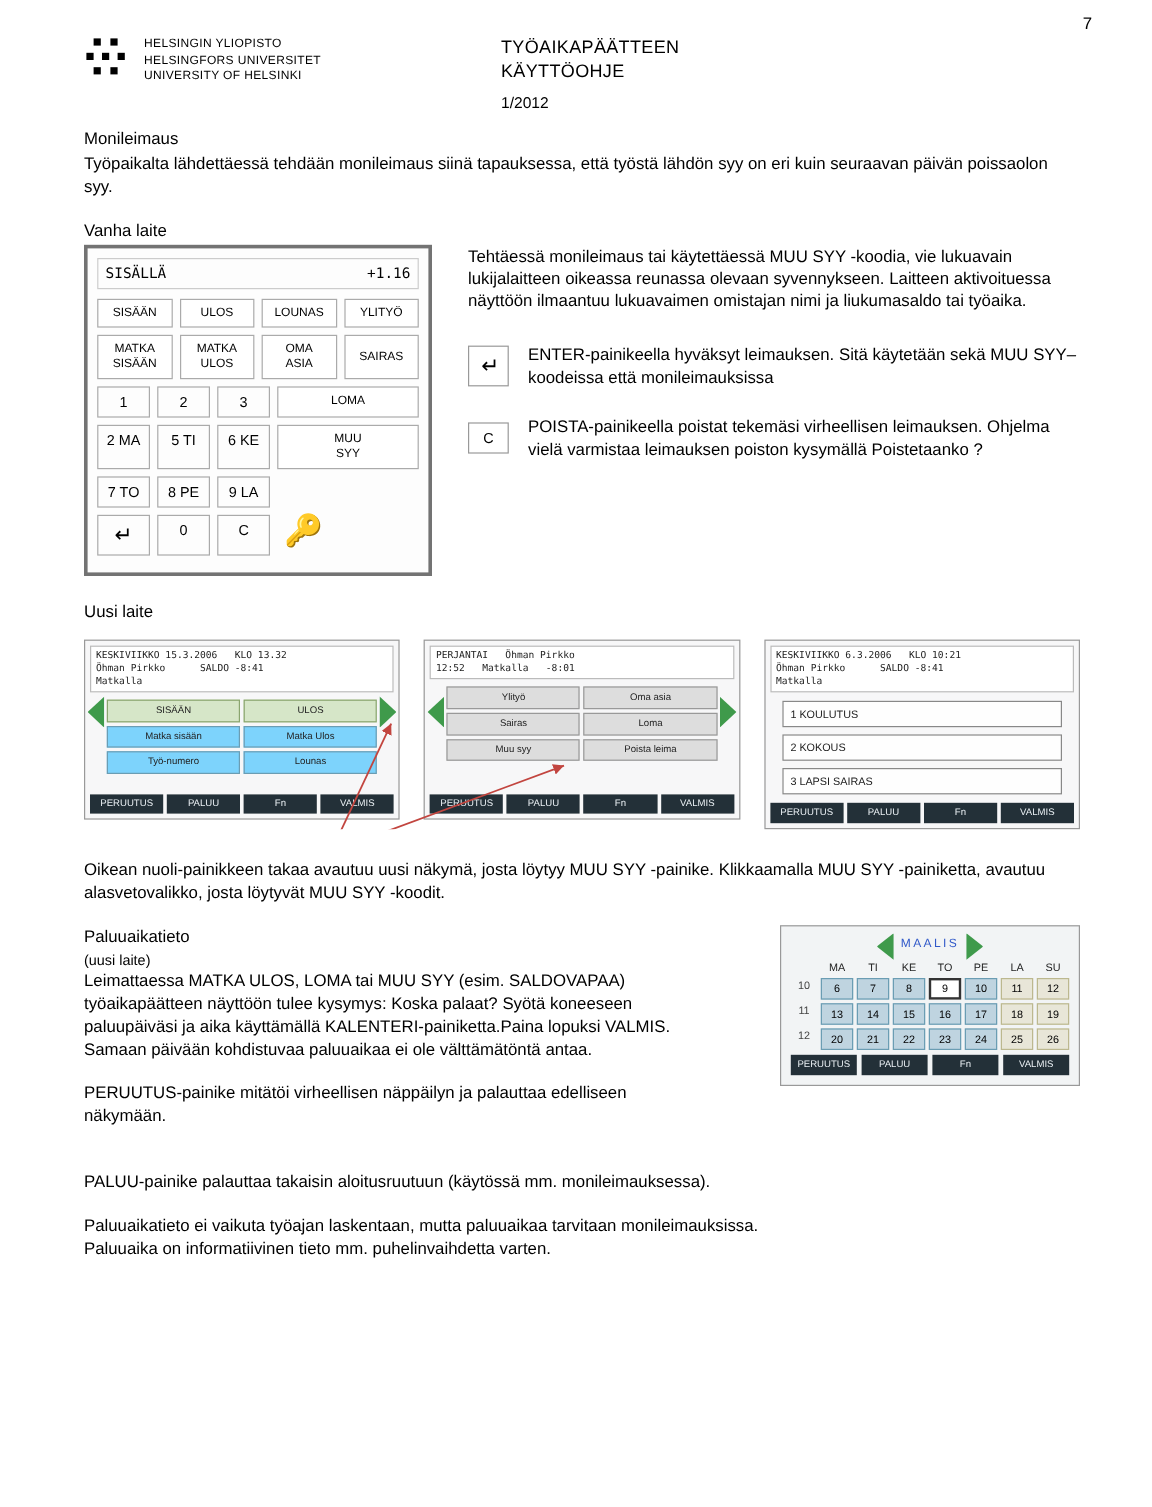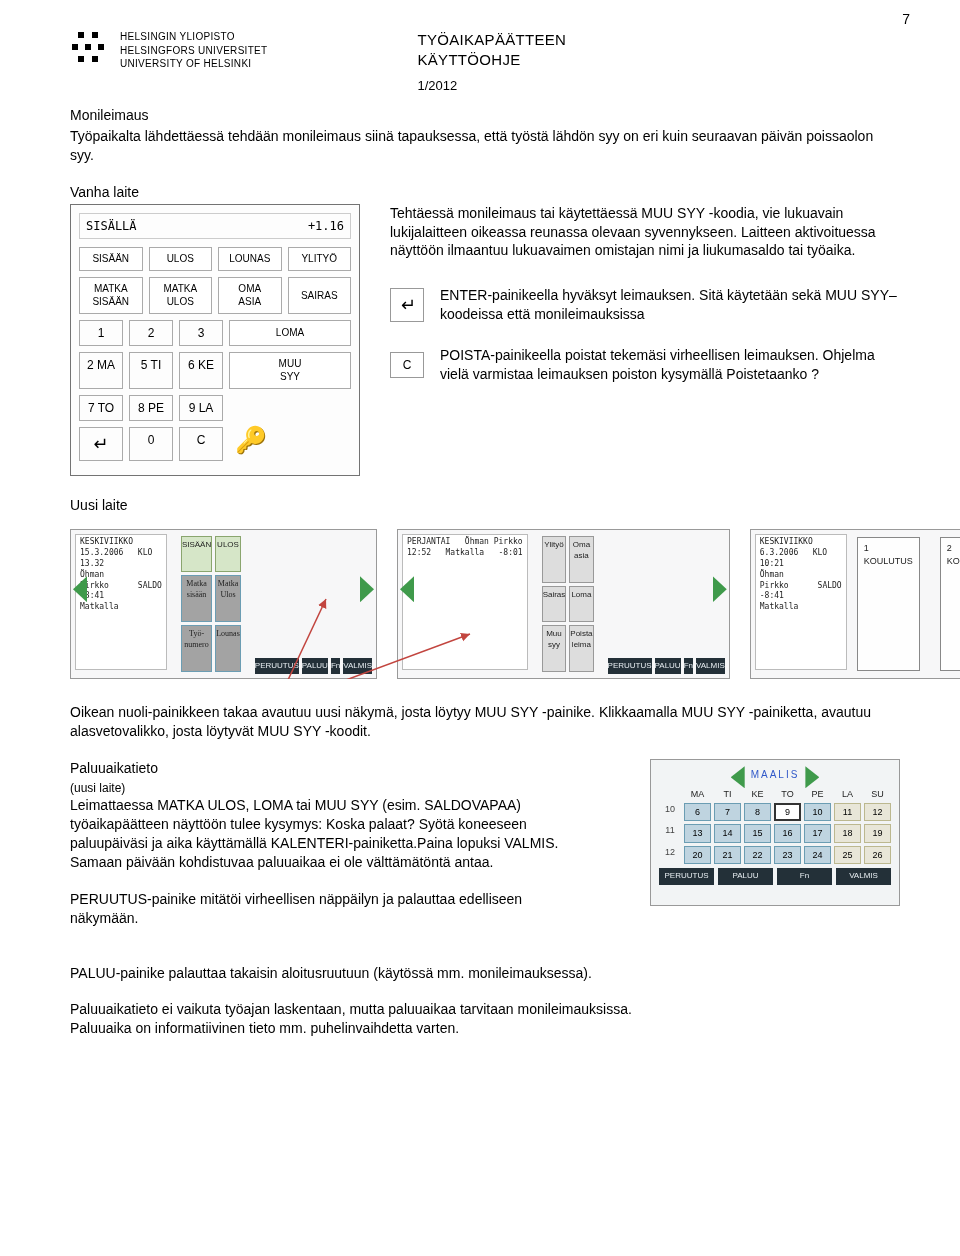--- a/index.html
+++ b/index.html
@@ -19,51 +19,51 @@
   .logo-mark .sq { position: absolute; width: 6px; height: 6px; background: #000; }
   .logo-text span { display: block; font-size: 10px; letter-spacing: .3px; }
   .header-title { margin-left: 130px; }
   .header-title .l { font-size: 15px; letter-spacing: .3px; }
   .header-title .d { font-size: 13px; margin-top: 6px; }
   .h3 { font-weight: normal; margin-top: 6px; margin-bottom: 2px; }
   .para { margin-bottom: 18px; }
   .row-device { display: flex; gap: 30px; margin-bottom: 20px; }
   .col-right { flex: 1; }
   .keypad-old {
-    width: 290px; border: 1px solid #737373; background: #fdfdfd;
+    width: 290px; border: 3px solid #737373; background: #fdfdfd;
     padding: 8px; font-size: 12px;
   }
   .kp-header { display:flex; justify-content:space-between; border:1px solid #ccc; padding:4px 6px; margin-bottom:8px; font-family: monospace; font-size:12px; }
   .kp-grid { display: grid; grid-template-columns: repeat(4, 1fr); gap: 6px; margin-bottom: 6px; }
   .kp-btn { border:1px solid #aaa; background:#fff; padding:4px 2px; text-align:center; font-size:10px; min-height:24px; font-family: "Arial Narrow", Arial, sans-serif; display:flex; flex-direction:column; justify-content:center; }
   .kp-key-row { display: grid; grid-template-columns: repeat(3, 44px) 1fr; gap: 6px; margin-bottom:6px; }
   .kp-num { border:1px solid #aaa; padding:4px 0; text-align:center; font-size:12px; }
   .kp-keyicon { width:36px; position:relative; margin-left:6px; }
   .keyicon { color:#d6a500; font-size:26px; line-height:1; }
   .icon-cell { display:inline-flex; align-items:center; gap:16px; margin: 8px 0 14px 0;}
   .small-btn { border:1px solid #999; padding:4px 10px; font-size:12px; display:inline-block; min-width:34px; text-align:center; }
   .para-sub { margin-left: 0; }
   .screens-row { display:flex; gap:20px; align-items:flex-start; margin: 14px 0 24px 0; position: relative;}
   .screen {
     flex:1; border:1px solid #999; background:#f7f7f8; min-height:150px;
     font-size:9px; color:#222; padding:4px; position:relative;
-    display:flex; flex-direction:row;
+    display:flex; flex-direction:column;
   }
   .scr-head { font-family: monospace; font-size:8px; border:1px solid #bbb; background:#fff; padding:2px 4px; display:flex; justify-content:space-between; margin-bottom:4px;}
   .scr-grid { display:grid; grid-template-columns:repeat(2,1fr); gap:3px; padding:2px 14px;}
   .scr-btn { background:#d6e6c8; border:1px solid #8aa56e; text-align:center; padding:3px 0; font-size:8px; }
-  .scr-btn.blue { background:#a3a3a3; border-color:#6b9db3;font-family:Liberation Serif, serif; }
+  .scr-btn.blue { background:#7dd3fc; border-color:#6b9db3; }
   .scr-btn.grey { background:#ddd; border-color:#999; }
   .scr-arrow { width:14px; height:26px; background:#3f9a4b; clip-path: polygon(100% 0,0 50%,100% 100%); position:absolute; left:2px; top:46px;}
   .scr-arrow.right { right:2px; left:auto; clip-path: polygon(0 0,100% 50%,0 100%);}
   .scr-footer { margin-top:auto; display:flex; gap:3px; padding-top:4px;}
   .scr-foot-btn { flex:1; background:#233038; color:#e8eef2; text-align:center; font-size:8px; padding:3px 0;}
   .list-btn { background:#fefefe; border:1px solid #888; padding:4px 6px; font-size:9px; margin:3px 10px;}
   .calendar {
-    width:250px; border:1px solid #999; background:#f2f4f5; padding:6px 8px 20px 8px;
+    width:250px; border:1px solid #999; background:#f2f4f5; padding:6px 8px 8px 8px;
     float:right; margin-left:16px; margin-bottom:4px; font-size:10px;
   }
   .cal-title { text-align:center; color:#3159c9; letter-spacing:2px; margin:2px 0 6px 0;}
   .cal-row { display:grid; grid-template-columns:22px repeat(7,1fr); gap:3px; margin-bottom:3px;}
   .cal-hdr { text-align:center; font-size:9px; color:#222; }
   .cal-wk { text-align:center; font-size:9px; color:#444; }
   .cal-day { background:#bfd4e0; border:1px solid #6b9db3; text-align:center; padding:2px 0; font-size:9px;}
   .cal-day.alt { background:#e8e6d8; border-color:#bcb88f;}
   .cal-day.sel { background:#fff; border:2px solid #333; padding:1px 0;}
   .cal-footer { display:flex; gap:4px; margin-top:4px;}

